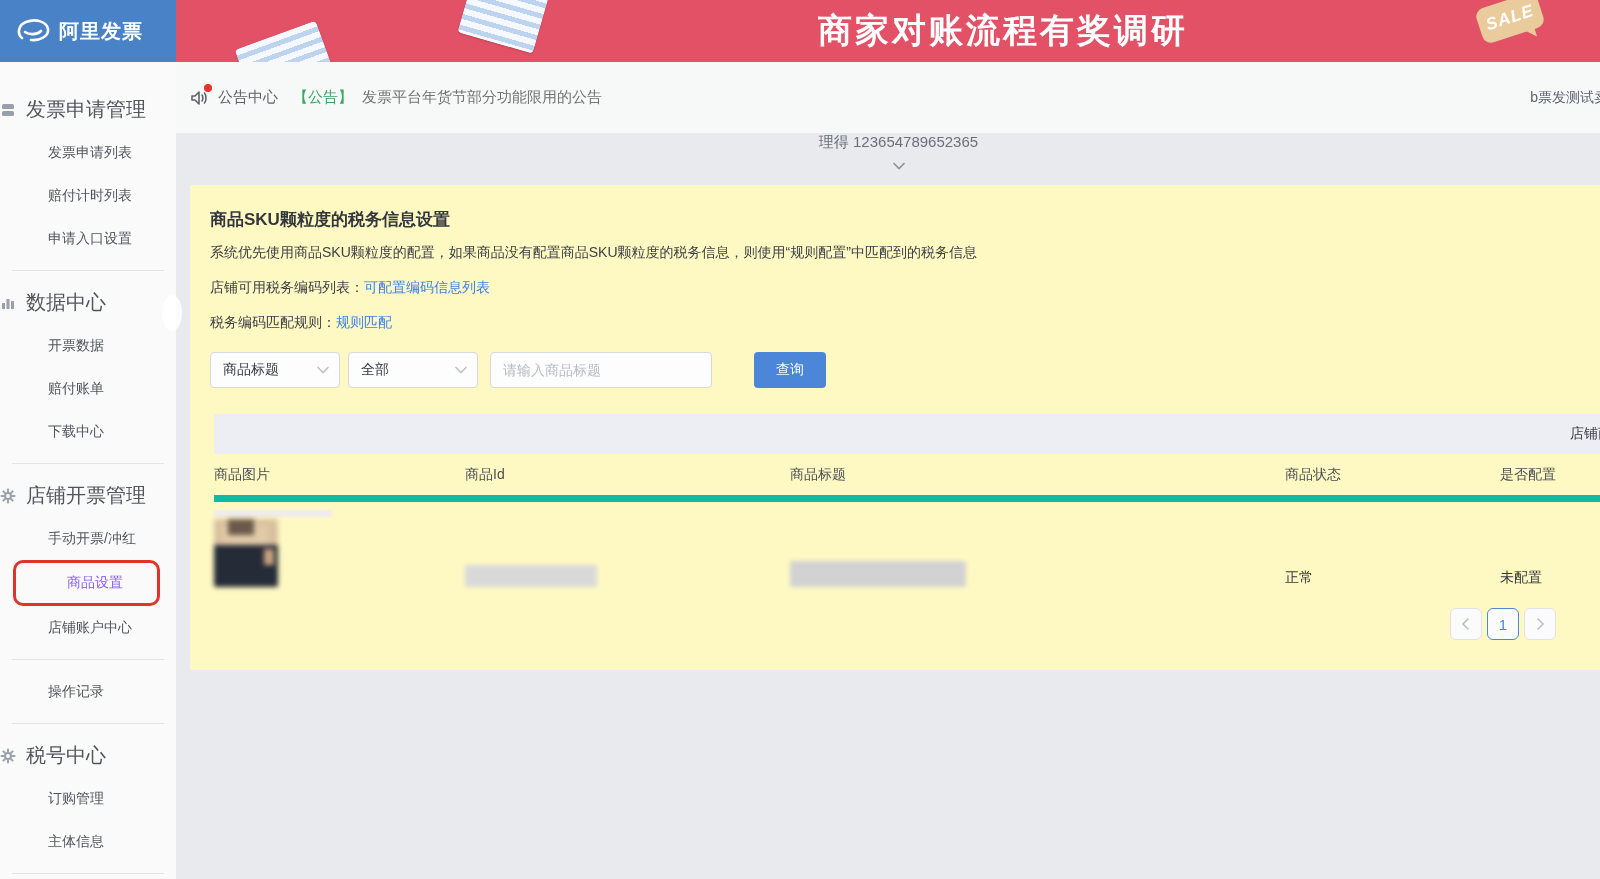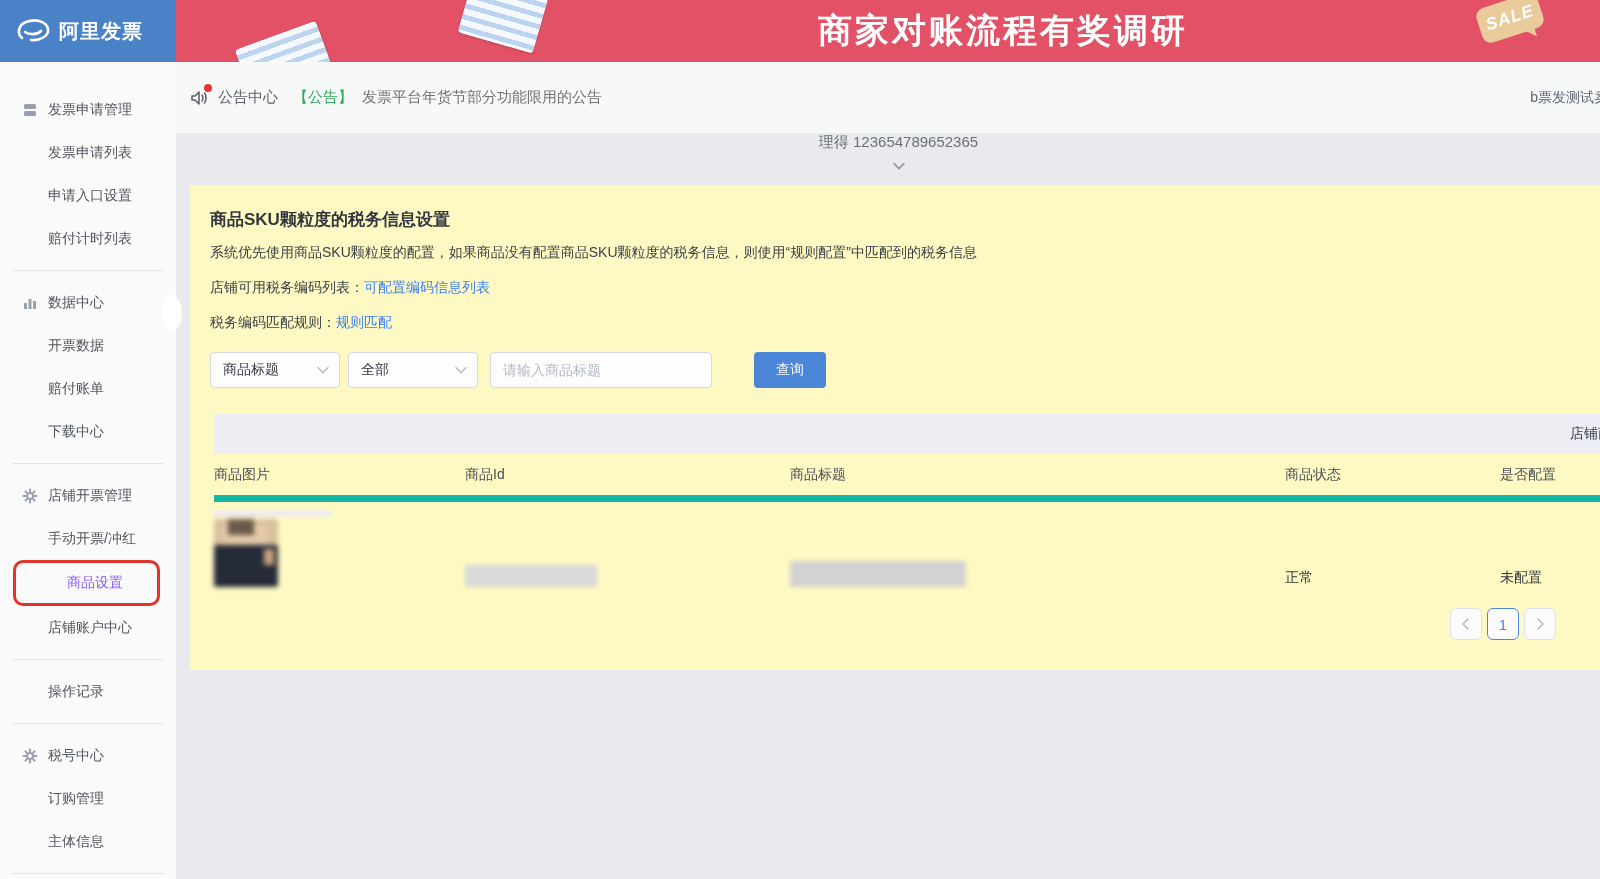--- a/index.html
+++ b/index.html
@@ -6,22 +6,22 @@
   html,body { width:1600px; height:879px; overflow:hidden;
     font-family:"Liberation Sans","DejaVu Sans",sans-serif; background:#e9ebef; }
   .app { display:flex; width:1600px; height:879px; }
 
   
   .sidebar { width:176px; min-width:176px; height:100%; background:#fafafa; display:flex; flex-direction:column; }
   .logo { height:62px; background:#4a82c8; display:flex; align-items:center; padding-left:16px; gap:9px; }
   .logo-mark { width:34px; height:26px; }
   .logo-text { color:#ffffff; font-size:20px; font-weight:bold; letter-spacing:1px; }
   .nav { flex:1; padding-top:26px; overflow:hidden; position:relative; }
-  .nav-head { height:43px; display:flex; align-items:center; gap:10px; padding-left:22px;
-    font-size:14px; color:#51555c; }
+  .nav-head { height:43px; display:flex; align-items:center; gap:10px; 
+    font-size:20px; color:#51555c; }
   .nav-sub { height:43px; display:flex; align-items:center; padding-left:48px; font-size:14px; color:#51555c; cursor:pointer; }
   .nav-divider { height:1px; background:#e4e4e6; margin:10px 12px; }
   .nav-icon { width:16px; height:16px; display:inline-flex; }
   .nav-sub.active { color:#8b5cf6;margin-left:19px; }
   .active-wrap { margin:0 16px 0 13px; border:3px solid #e0342b; border-radius:10px; height:46px;
     display:flex; align-items:center; }
   .active-wrap .nav-sub { padding-left:32px; height:40px; }
 
   
   .main { flex:1; display:flex; flex-direction:column; position:relative; min-width:0; }
@@ -113,22 +113,22 @@
 
     <nav class="nav">
       <div class="nav-head">
         <svg class="nav-icon" viewBox="0 0 16 16">
           <rect x="2" y="2" width="12" height="5" rx="1.5" fill="#9aa0ab"></rect>
           <rect x="2" y="9" width="12" height="5" rx="1.5" fill="#9aa0ab"></rect>
         </svg>
         <span>发票申请管理</span>
       </div>
       <div class="nav-sub">发票申请列表</div>
+      <div class="nav-sub">赔付计时列表</div>
       <div class="nav-sub">申请入口设置</div>
-      <div class="nav-sub">赔付计时列表</div>
 
       <div class="nav-divider"></div>
 
       <div class="nav-head">
         <svg class="nav-icon" viewBox="0 0 16 16">
           <rect x="2" y="8" width="3" height="6" fill="#9aa0ab"></rect>
           <rect x="6.5" y="4" width="3" height="10" fill="#9aa0ab"></rect>
           <rect x="11" y="6" width="3" height="8" fill="#9aa0ab"></rect>
         </svg>
         <span>数据中心</span>

